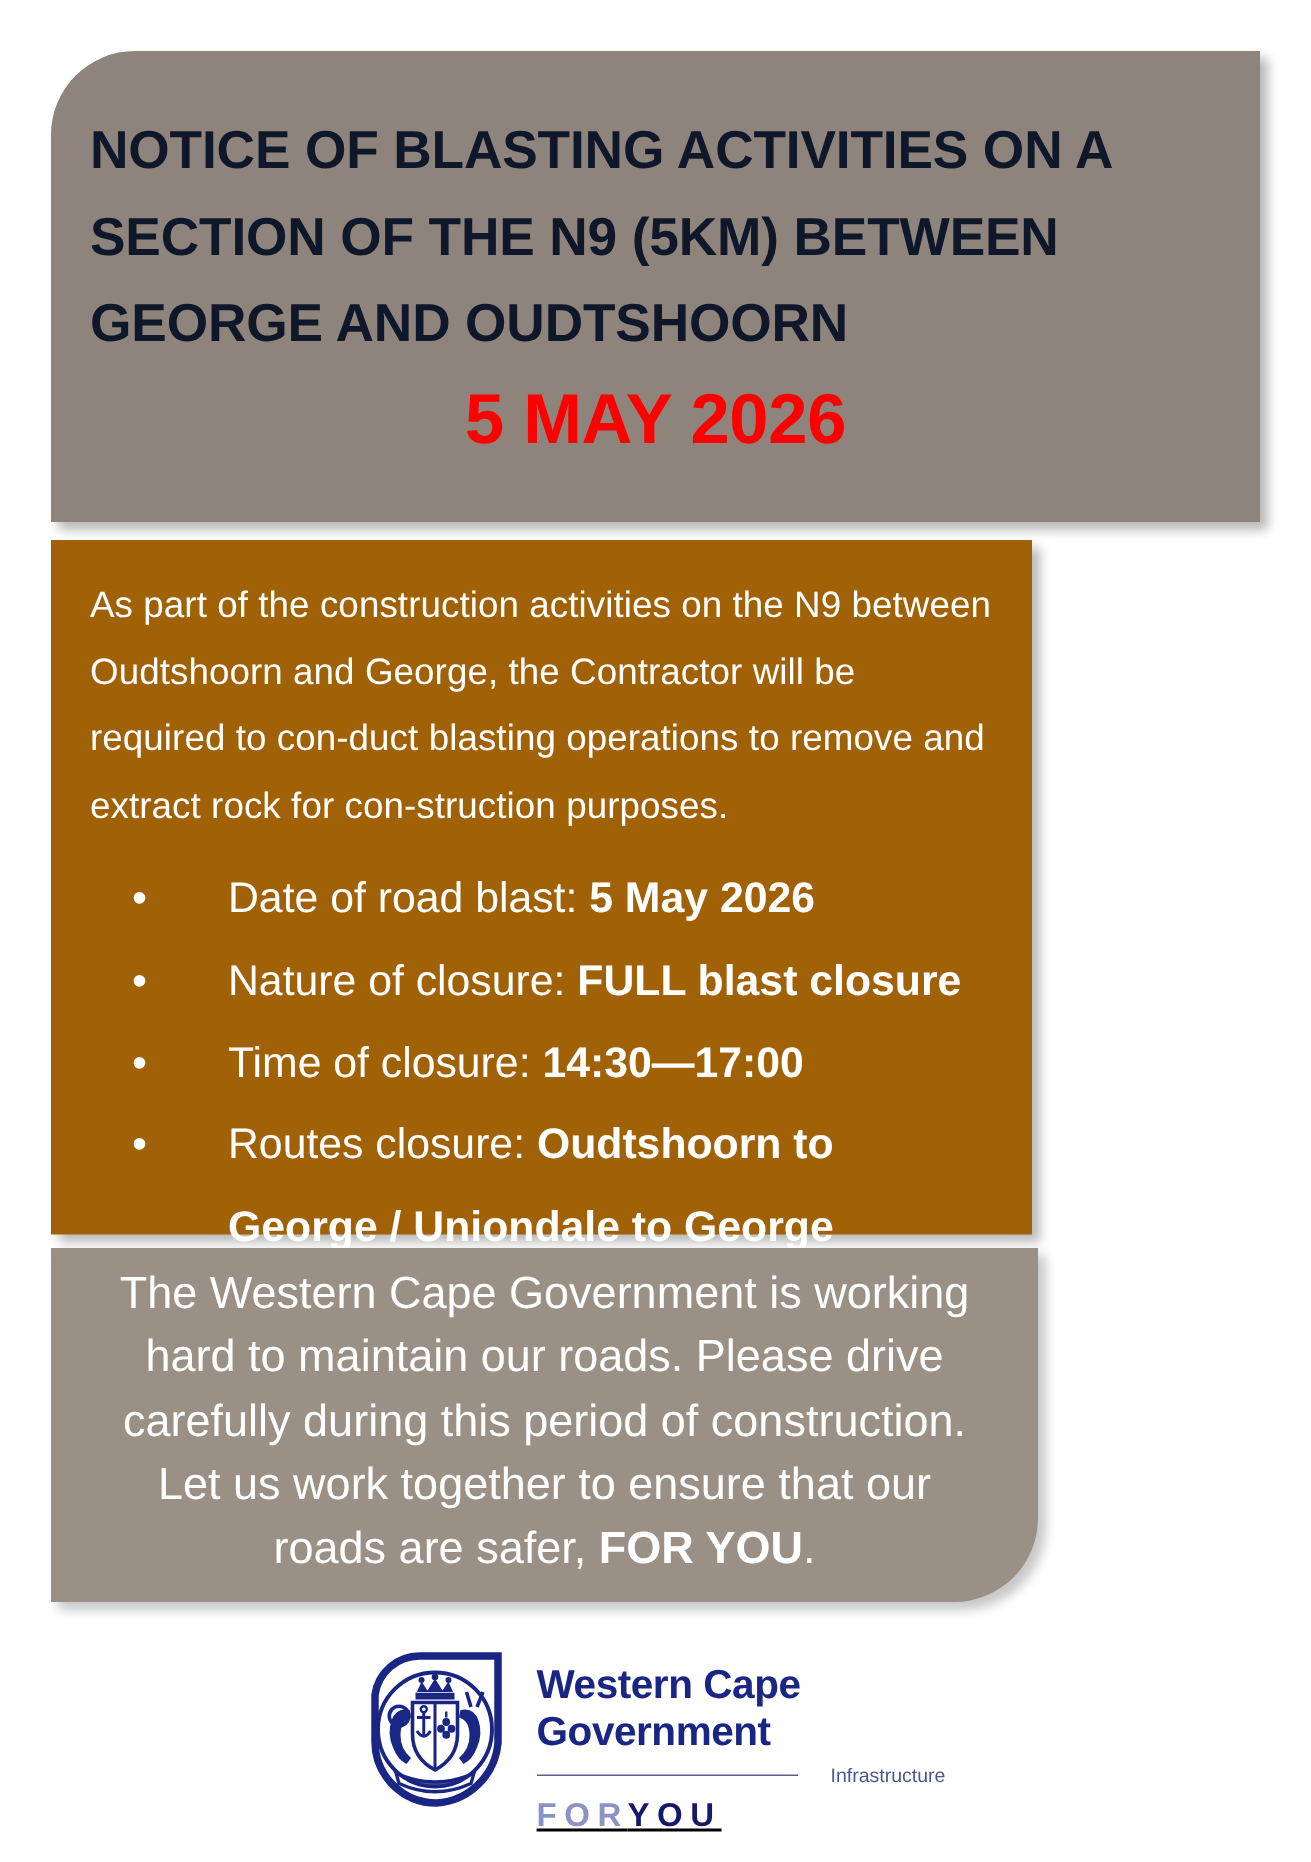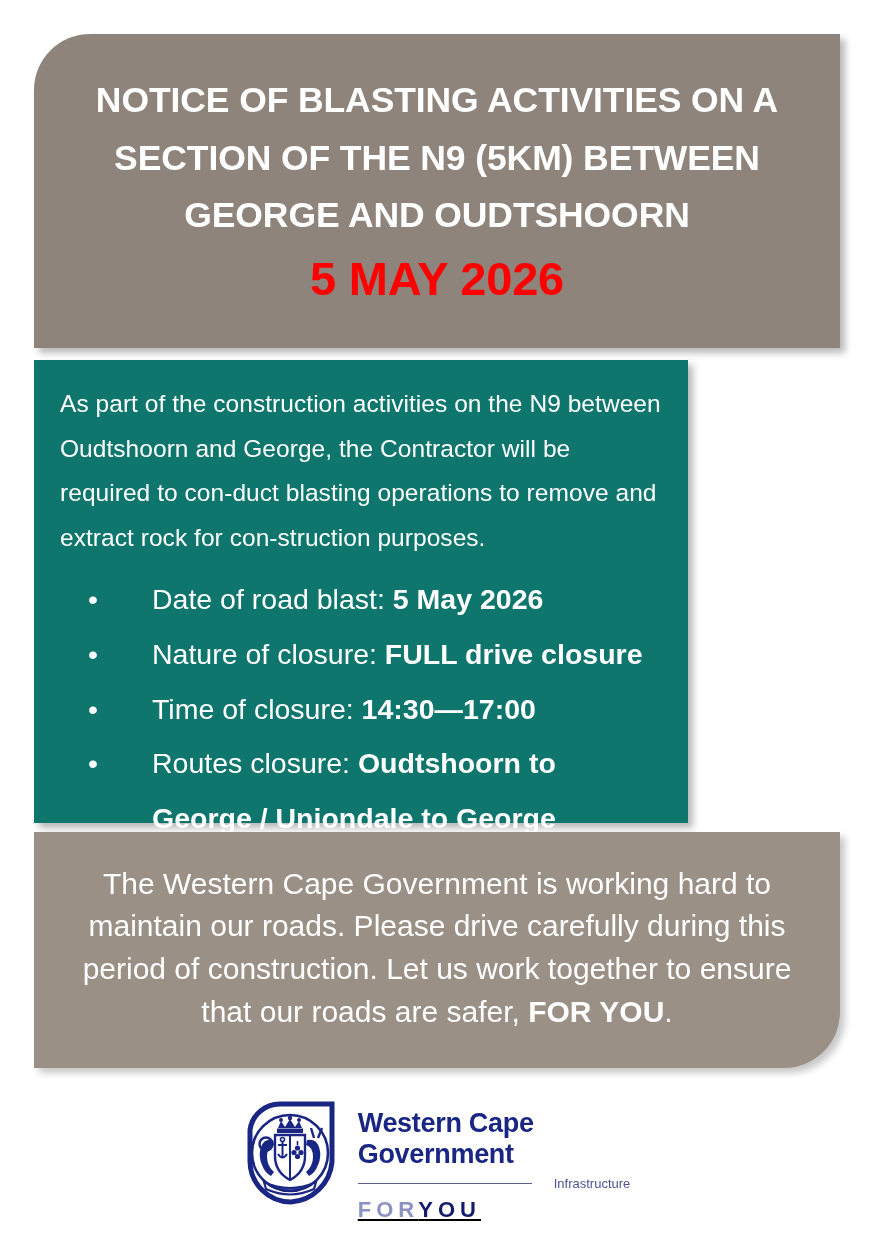--- a/index.html
+++ b/index.html
@@ -31,25 +31,25 @@
     border-top-left-radius: 56px;
     box-shadow: 5px 5px 7px rgba(0,0,0,0.28);
     display: flex;
     flex-direction: column;
     align-items: center;
     justify-content: center;
     padding: 10px 26px 14px 26px;
   }
 
   .header-title {
-    color: #ffffff;
+    color: #0f172a;
     font-weight: bold;
     font-size: 35.5px;
     line-height: 1.62;
-    text-align: center;
+    text-align: left;
     letter-spacing: -0.1px;
     width: 100%;
   }
 
   .header-date {
     color: #ff0000;
     font-weight: bold;
     font-size: 47px;
     line-height: 1.18;
     text-align: center;
@@ -57,21 +57,21 @@
     letter-spacing: -0.2px;
   }
 
   
   .body-box {
     position: absolute;
     left: 34px;
     top: 360px;
     width: 654px;
     height: 463px;
-    background: #0f766e;
+    background: #a16207;
     box-shadow: 5px 5px 7px rgba(0,0,0,0.28);
     padding: 22px 26px 10px 26px;
   }
 
   .body-para {
     color: #ffffff;
     font-size: 24.5px;
     line-height: 1.82;
     letter-spacing: 0.05px;
   }
@@ -97,21 +97,21 @@
     line-height: 1.92;
   }
 
   .bullet-item b { font-weight: bold; }
 
   
   .footer-box {
     position: absolute;
     left: 34px;
     top: 832px;
-    width: 806px;
+    width: 658px;
     height: 236px;
     background: #9a9086;
     border-bottom-right-radius: 56px;
     box-shadow: 5px 5px 7px rgba(0,0,0,0.22);
     display: flex;
     align-items: center;
     justify-content: center;
     padding: 6px 34px 10px 34px;
   }
 
@@ -191,21 +191,21 @@
   <div class="body-box">
     <p class="body-para">As part of the construction activities on the N9 between Oudtshoorn and George, the Contractor will be required to con‐duct blasting operations to remove and extract rock for con‐struction purposes.</p>
 
     <ul class="bullet-list">
       <li class="bullet-item">
         <span class="bullet-dot">•</span>
         <span>Date of road blast: </span><b>5 May 2026</b>
       </li>
       <li class="bullet-item">
         <span class="bullet-dot">•</span>
-        <span>Nature of closure: </span><b>FULL drive closure</b>
+        <span>Nature of closure: </span><b>FULL blast closure</b>
       </li>
       <li class="bullet-item">
         <span class="bullet-dot">•</span>
         <span>Time of closure: </span><b>14:30—17:00</b>
       </li>
       <li class="bullet-item">
         <span class="bullet-dot">•</span>
         <span>Routes closure:  </span><b>Oudtshoorn to George / Uniondale to George</b>
       </li>
     </ul>

